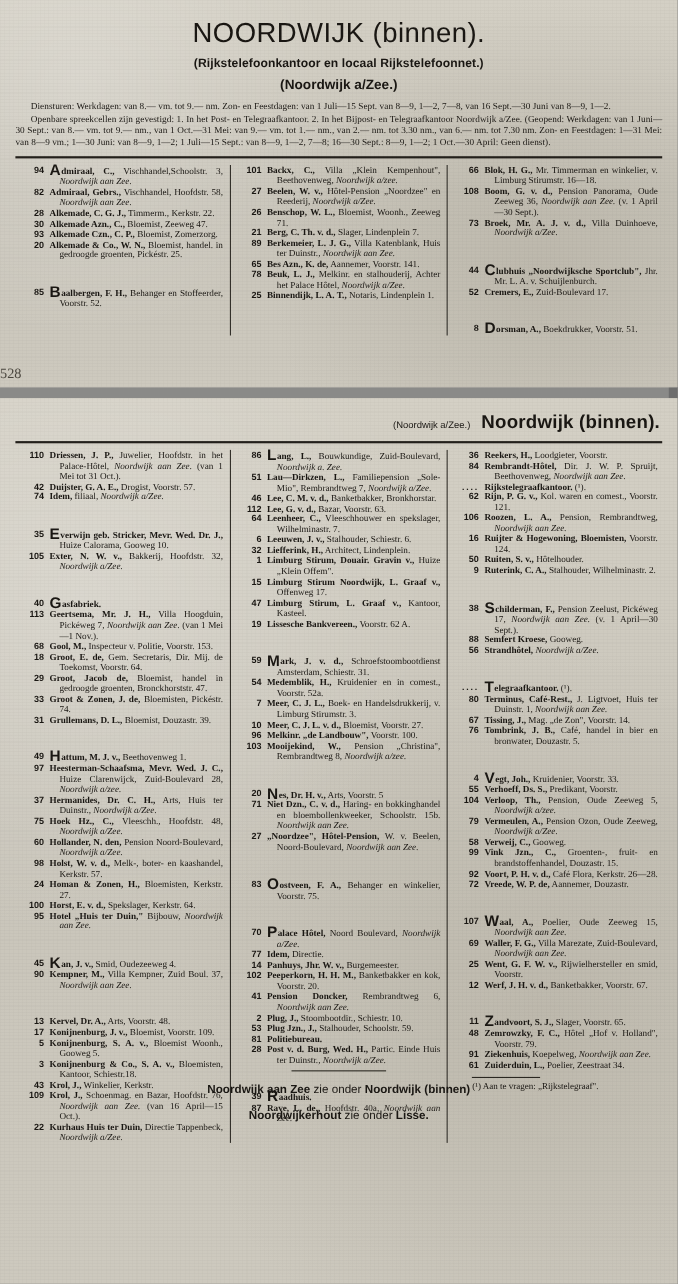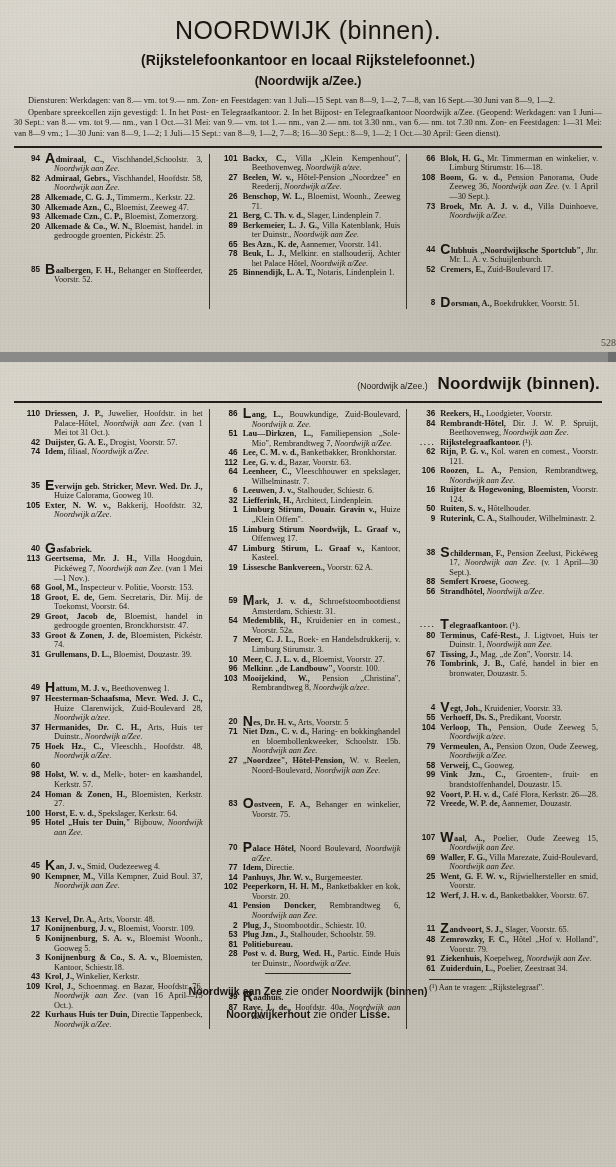--- a/index.html
+++ b/index.html
@@ -49,21 +49,21 @@
   
   .masthead { text-align: center; padding-top: 16px; }
   .title-main {
     font-size: 25px;
     letter-spacing: .4px;
     font-weight: 400;
     margin: 0 0 7px 0;
     font-family: "Liberation Sans", "DejaVu Sans", sans-serif;
   }
   .title-sub1 {
-    font-size: 14px;
+    font-size: 11px;
     font-weight: bold;
     margin: 0 0 6px 0;
     font-family: "Liberation Sans", "DejaVu Sans", sans-serif;
     letter-spacing: .1px;
   }
   .title-sub2 {
     font-size: 12.4px;
     font-weight: bold;
     margin: 0 0 8px 0;
     font-family: "Liberation Sans", "DejaVu Sans", sans-serif;
@@ -161,22 +161,22 @@
   .footnote {
     font-size: 8.2px;
     padding-left: 16px;
   }
 
   .pagenum {
     position: absolute;
     bottom: 4px;
     left: 0;
     width: 100%;
-    text-align: right;
-    font-size: 10px;
+    text-align: left;
+    font-size: 13px;
     color: #4a463e;
   }
 
   
   .closing {
     position: absolute;
     left: 0;
     width: 616px;
     text-align: center;
     font-family: "Liberation Sans", "DejaVu Sans", sans-serif;
@@ -377,20 +377,21 @@
           <div class="entry">
             <span class="num">37</span>
             <span class="txt hang"><span class="nm">Hermanides, Dr. C. H.,</span><span> Arts, Huis ter Duinstr., </span><span class="it">Noordwijk a/Zee.</span></span>
           </div>
           <div class="entry">
             <span class="num">75</span>
             <span class="txt hang"><span class="nm">Hoek Hz., C.,</span><span> Vleeschh., Hoofdstr. 48, </span><span class="it">Noordwijk a/Zee.</span></span>
           </div>
           <div class="entry">
             <span class="num">60</span>
+            <span class="txt hang"><span class="nm">Hollander, N. den,</span><span> Pension Noord-Boulevard, </span><span class="it">Noordwijk a/Zee.</span></span>
           </div>
           <div class="entry">
             <span class="num">98</span>
             <span class="txt hang"><span class="nm">Holst, W. v. d.,</span><span> Melk-, boter- en kaashandel, Kerkstr. 57.</span></span>
           </div>
           <div class="entry">
             <span class="num">24</span>
             <span class="txt hang"><span class="nm">Homan &amp; Zonen, H.,</span><span> Bloemisten, Kerkstr. 27.</span></span>
           </div>
           <div class="entry">

